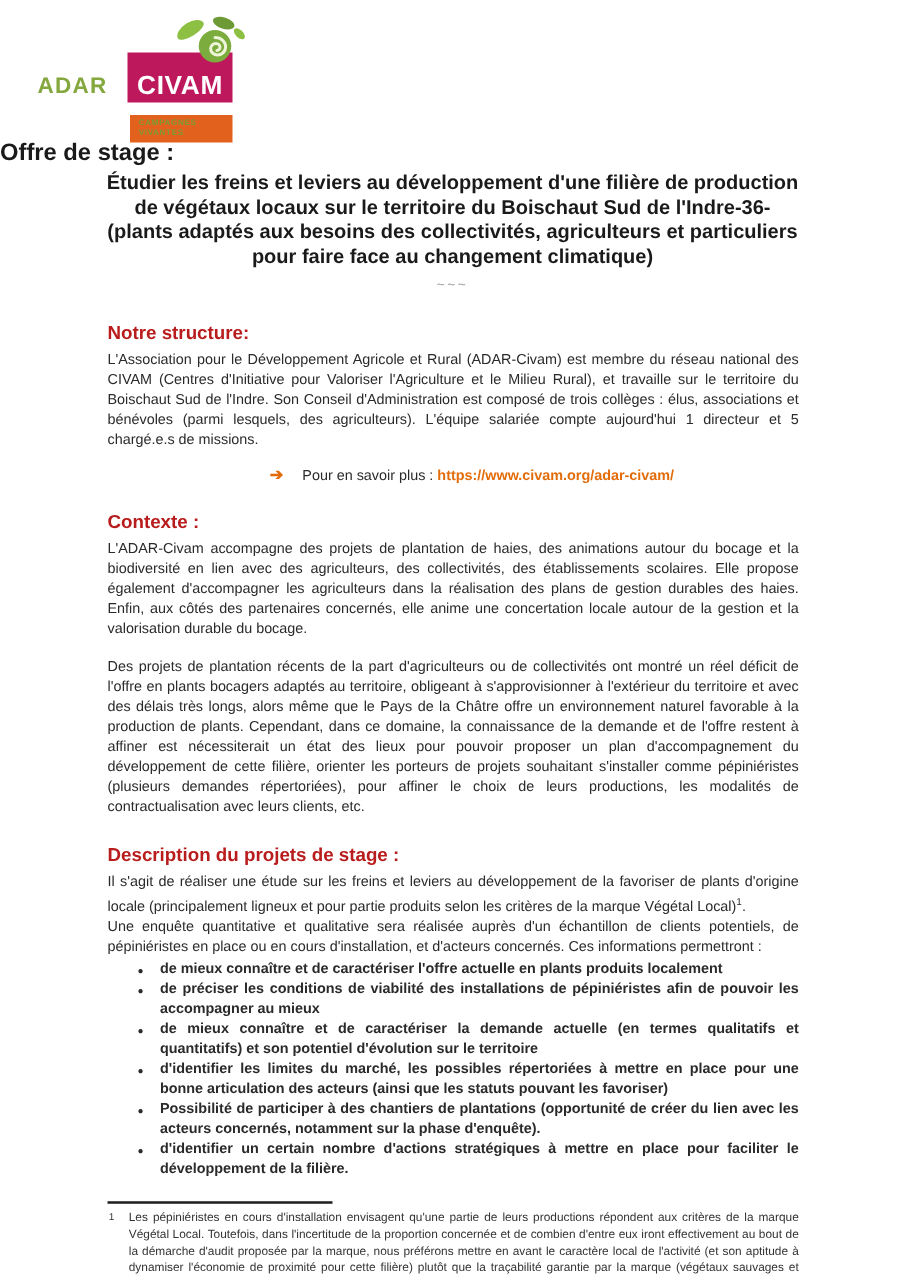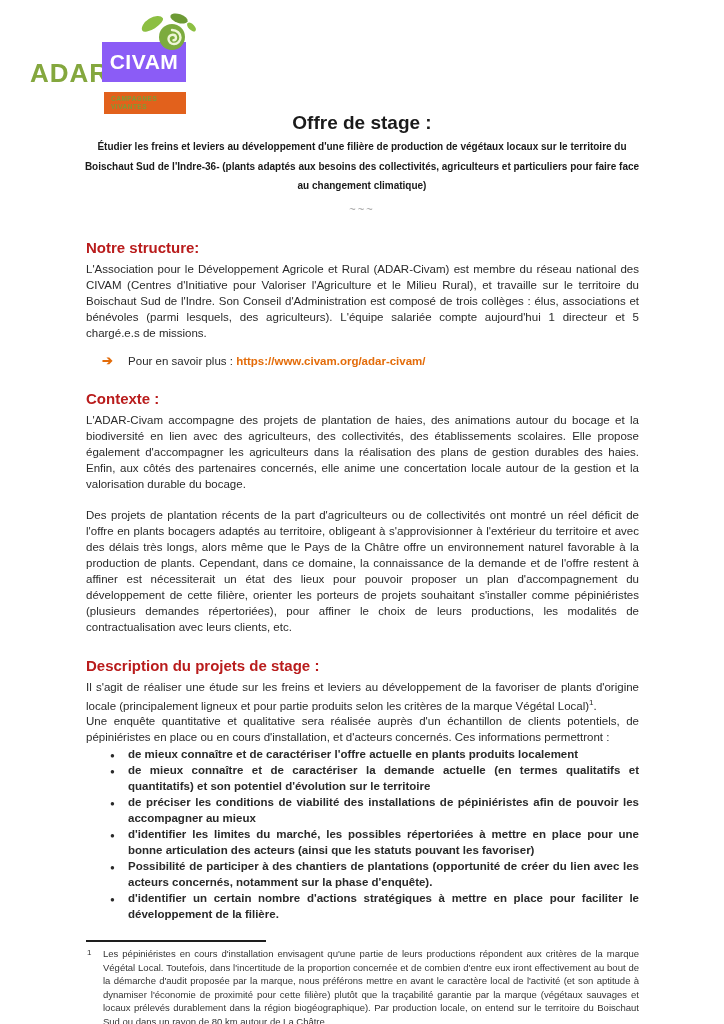--- a/index.html
+++ b/index.html
@@ -4,56 +4,56 @@
 <style>
   * { margin:0; padding:0; box-sizing:border-box; }
   html,body { width:724px; }
   body {
     width:724px; height:1024px; overflow:hidden; background:#ffffff;
     font-family:"Liberation Sans", sans-serif; color:#2a2a2a;
   }
   
   .logo { position:relative; margin:16px 0 0 30px; width:170px; height:92px; }
   .logo-adar {
-    position:absolute; left:0; top:42px; font-size:26px; font-weight:800;
+    position:absolute; left:0; top:42px; font-size:18px; font-weight:800;
     color:#84a73e; letter-spacing:1px;
   }
   .logo-square {
     position:absolute; left:72px; top:26px; width:84px; height:40px;
-    background:#8b5cf6; display:flex; align-items:center; justify-content:center;
+    background:#be185d; display:flex; align-items:flex-end; justify-content:center;
   }
   .logo-civam {
     color:#ffffff; font-size:21px; font-weight:800; letter-spacing:0.5px;
     padding-bottom:1px;
   }
   .spiral { position:absolute; left:128px; top:6px; }
   .leaf { position:absolute; display:block; }
   .leaf1 { left:110px; top:2px;  width:24px; height:11px; background:#8cbf42; border-radius:50% 50% 50% 50%/60% 60% 40% 40%; transform:rotate(-32deg); }
   .leaf2 { left:140px; top:-2px; width:18px; height:9px;  background:#6d9a35; border-radius:50%; transform:rotate(18deg); }
   .leaf3 { left:156px; top:8px;  width:11px; height:6px;  background:#8cbf42; border-radius:50%; transform:rotate(45deg); }
   .logo-tagline {
     position:absolute; left:74px; top:76px; width:82px; background:#e2611c;
     padding:3px 4px 3px 7px; color:#7d9c36; font-size:6.5px; font-weight:700;
     letter-spacing:0.5px; line-height:8px; text-transform:uppercase;
   }
   
-  .title { text-align:center; margin-top:4px; font-size:19px; font-weight:800; color:#1a1a1a; }
+  .title { margin-top:4px; font-size:19px; font-weight:800; color:#1a1a1a; }
   .subtitle {
-    width:562px; margin:3px auto 0; text-align:center; font-size:10px;
+    width:562px; margin:3px auto 0; text-align:center; font-size:16px;
     font-weight:700; line-height:19.5px; color:#1a1a1a;
   }
   .tilde { text-align:center; margin-top:7px; font-size:11px; color:#9a9a9a; letter-spacing:2px; }
   
   .content { margin:0 86px; width:553px; }
   .heading { font-size:15px; font-weight:800; color:#b91c1c; margin:22px 0 5px 0; }
   .heading.first { margin-top:24px; }
   .body { font-size:11.5px; line-height:16px; text-align:justify; }
   .mt { margin-top:15px; }
   sup.inline-sup { font-size:8px; vertical-align:super; }
-  .more-line { margin:12px 0 0 16px; font-size:11.5px; }
+  .more-line { margin:12px 0 0 30px; font-size:11.5px;text-align:center; }
   .arrow { color:#e36c0a; font-weight:700; font-size:13px; margin-right:12px; }
   .url { color:#e36c0a; font-weight:700; text-decoration:none; cursor:pointer; }
   .bullets { list-style:none; margin:1px 0 0 0; padding:0 0 0 42px;font-weight:bold; }
   .bullets li { position:relative; font-size:11.5px; line-height:16px; text-align:justify; }
   .bullets li::before { content:"●"; position:absolute; left:-18px; top:2px; font-size:8px; color:#2a2a2a; }
   
   .footnote-sep { margin-top:18px; width:180px; border-top:2px solid #1e1e1e; }
   .footnote { position:relative; margin-top:5px; padding-left:17px; font-size:9.5px; line-height:13.5px; text-align:justify; color:#333; }
   .fn-num { position:absolute; left:1px; top:-1px; font-size:8px; }
 </style>
@@ -98,22 +98,22 @@
     <div class="heading">Contexte :</div>
     <p class="body">L'ADAR-Civam accompagne des projets de plantation de haies, des animations autour du bocage et la biodiversité en lien avec des agriculteurs, des collectivités, des établissements scolaires. Elle propose également d'accompagner les agriculteurs dans la réalisation des plans de gestion durables des haies. Enfin, aux côtés des partenaires concernés, elle anime une concertation locale autour de la gestion et la valorisation durable du bocage.</p>
     <p class="body mt">Des projets de plantation récents de la part d'agriculteurs ou de collectivités ont montré un réel déficit de l'offre en plants bocagers adaptés au territoire, obligeant à s'approvisionner à l'extérieur du territoire et avec des délais très longs, alors même que le Pays de la Châtre offre un environnement naturel favorable à la production de plants. Cependant,  dans ce domaine, la connaissance de la demande et de l'offre restent à affiner est nécessiterait un état des lieux pour pouvoir proposer un plan d'accompagnement du développement de cette filière, orienter les porteurs de projets souhaitant s'installer comme pépiniéristes (plusieurs demandes répertoriées),  pour affiner le choix de leurs productions, les modalités de contractualisation avec leurs clients, etc.</p>
 
     <div class="heading">Description du projets de stage :</div>
     <p class="body"><span>Il s'agit de réaliser une étude sur les freins et leviers au développement de la favoriser de plants d'origine locale (principalement ligneux et pour partie produits selon les critères de la marque Végétal Local)</span><sup class="inline-sup">1</sup><span>.</span></p>
     <p class="body">Une enquête quantitative et qualitative sera réalisée auprès d'un échantillon de clients potentiels, de pépiniéristes en place ou en cours d'installation, et d'acteurs concernés.  Ces informations permettront :</p>
 
     <ul class="bullets">
       <li>de mieux connaître et de caractériser l'offre actuelle en plants produits localement</li>
+      <li>de préciser les conditions de viabilité des installations de pépiniéristes afin de pouvoir les accompagner au mieux</li>
       <li>de mieux connaître et de caractériser la demande actuelle (en termes qualitatifs et quantitatifs) et son potentiel d'évolution sur le territoire</li>
-      <li>de préciser les conditions de viabilité des installations de pépiniéristes afin de pouvoir les accompagner au mieux</li>
       <li>d'identifier les limites du marché, les possibles répertoriées à mettre en place pour une bonne articulation des acteurs (ainsi que les statuts pouvant les favoriser)</li>
       <li>Possibilité de participer à des chantiers de plantations (opportunité de créer du lien avec les acteurs concernés, notamment sur la phase d'enquête).</li>
       <li>d'identifier un certain nombre d'actions stratégiques à mettre en place pour faciliter le développement de la filière.</li>
     </ul>
 
     <div class="footnote-sep"></div>
     <div class="footnote">
       <sup class="fn-num">1</sup>
       <span>Les pépiniéristes en cours d'installation envisagent qu'une partie de leurs productions répondent aux critères de la marque Végétal Local. Toutefois, dans l'incertitude de la proportion concernée et de combien d'entre eux iront effectivement au bout de la démarche d'audit proposée par la marque, nous préférons mettre en avant le caractère local de l'activité (et son aptitude à dynamiser l'économie de proximité pour cette filière) plutôt que la traçabilité garantie par la marque (végétaux sauvages et locaux prélevés durablement dans la région biogéographique). Par production locale, on entend sur le territoire du Boischaut Sud ou dans un rayon de 80 km autour de La Châtre.</span>
     </div>

